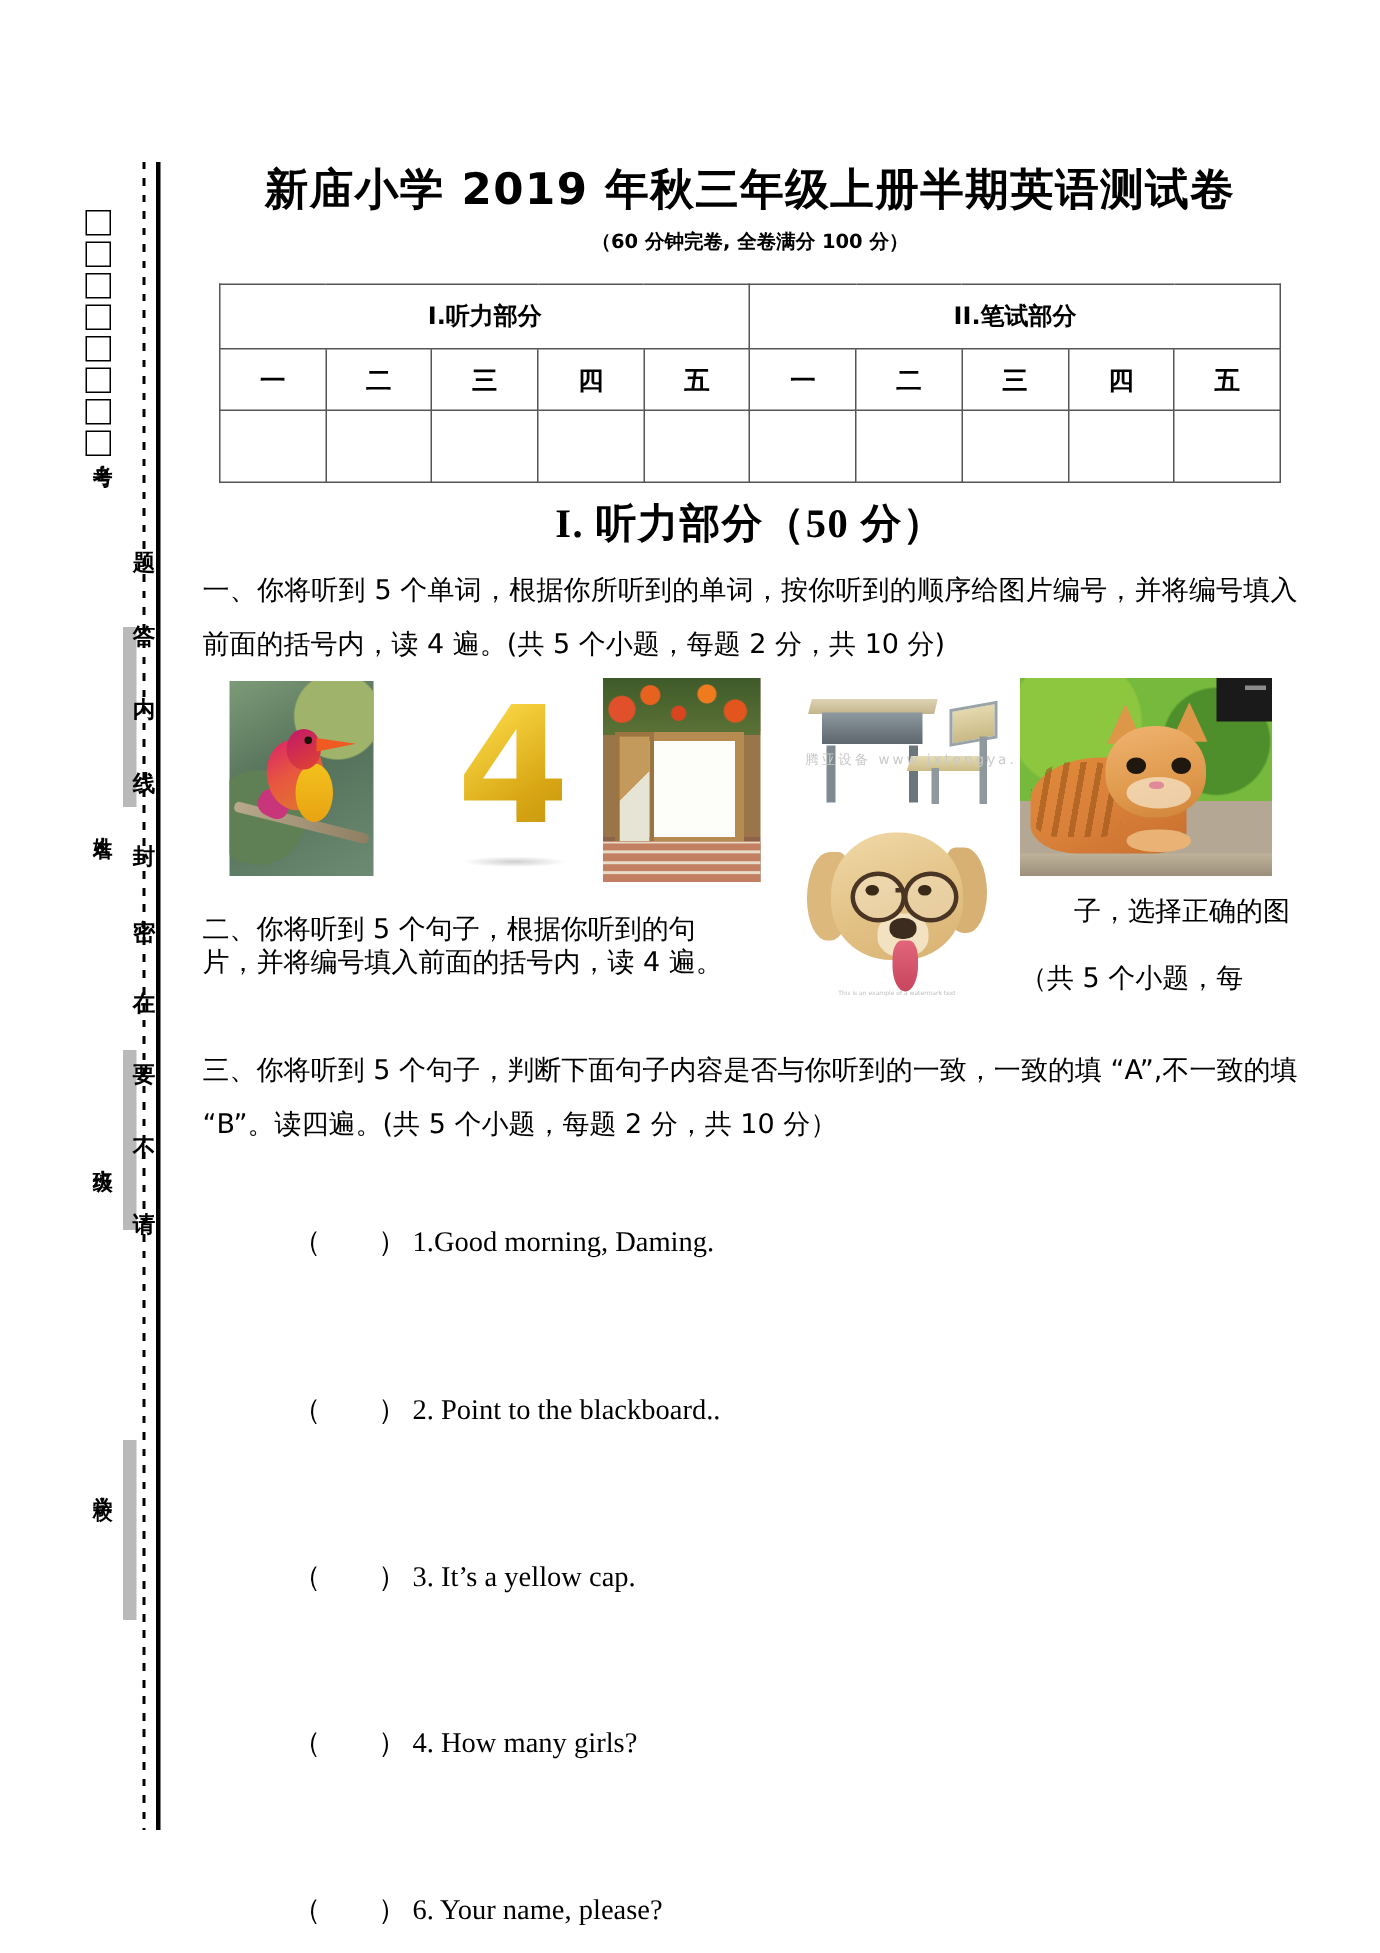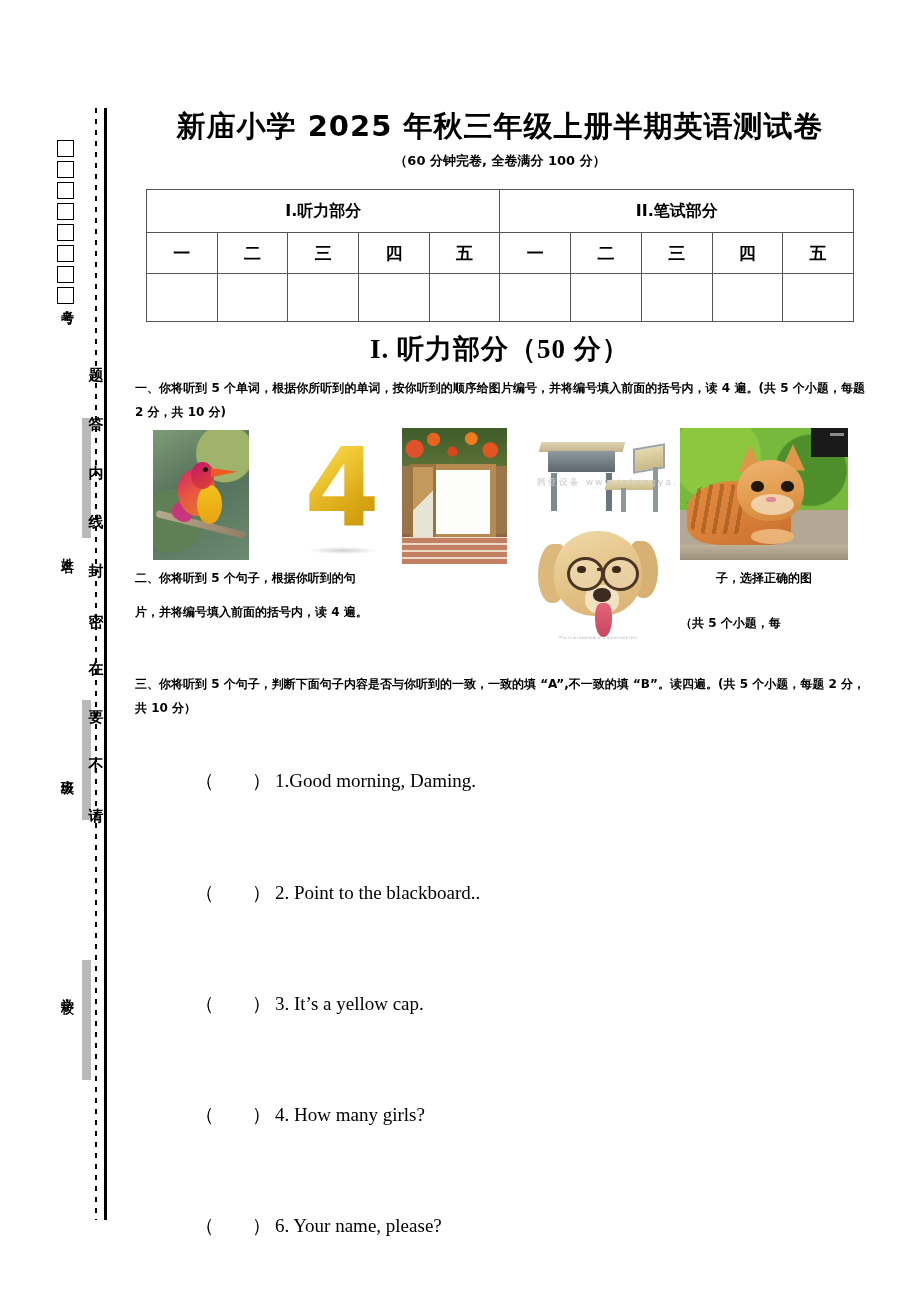--- a/index.html
+++ b/index.html
@@ -59,21 +59,21 @@
   table.score tr.nums td{height:38px;font-size:17px;font-weight:600;}
   table.score tr.blank td{height:45px;}
 
   .section-title{
     text-align:center;margin-top:9px;
     font-size:27px;font-weight:bold;letter-spacing:1px;
   }
 
   .q{
     font-family:"DejaVu Sans","Liberation Sans",sans-serif;
-    font-size:12px;font-weight:700;line-height:2.0;text-align:justify;
+    font-size:18px;font-weight:400;line-height:2.0;text-align:justify;
     margin-top:9px;
   }
   .q-wrap{overflow:hidden;}
 
   
   .pics{position:relative;height:0;}
   .pic{position:absolute;overflow:hidden;}
 
   
   .p-bird{left:18px;top:6px;width:96px;height:130px;
@@ -259,21 +259,21 @@
     <div class="vtext seal-chars" style="top:551px;">封</div>
     <div class="vtext seal-chars" style="top:600px;">密</div>
     <div class="vtext seal-chars" style="top:649px;">在</div>
     <div class="vtext seal-chars" style="top:698px;">要</div>
     <div class="vtext seal-chars" style="top:747px;">不</div>
     <div class="vtext seal-chars" style="top:796px;">请</div>
   </div>
 
   <div class="body">
 
-    <div class="doc-title">新庙小学 2025 年秋三年级上册半期英语测试卷</div>
+    <div class="doc-title">新庙小学 2019 年秋三年级上册半期英语测试卷</div>
     <div class="doc-subtitle">（60 分钟完卷, 全卷满分 100 分）</div>
 
     <table class="score">
       <tbody>
           <tr class="head">
         <td colspan="5">I.听力部分</td>
         <td colspan="5">II.笔试部分</td>
       </tr>
       <tr class="nums">
         <td>一</td>
@@ -368,21 +368,21 @@
         <div class="dog-eye-l"></div>
         <div class="dog-eye-r"></div>
         <div class="dog-nose"></div>
         <div class="dog-tongue"></div>
         <div class="dog-wm">This is an example of a watermark text</div>
       </div>
     </div>
 
     <div class="q-wrap" style="margin-top:142px;">
       <div class="q" style="margin-top:0;position:relative;height:100px;">
-        <div style="position:absolute;left:0;top:0;width:390px;">二、你将听到 5 个句子，根据你听到的句</div>
+        <div style="position:absolute;left:0;top:12px;width:390px;">二、你将听到 5 个句子，根据你听到的句</div>
         <div style="position:absolute;left:545px;top:0;width:190px;margin-left:36px;">子，选择正确的图</div>
         <div style="position:absolute;left:0;top:34px;width:400px;">片，并将编号填入前面的括号内，读 4 遍。</div>
         <div style="position:absolute;left:545px;top:45px;width:195px;">（共 5 个小题，每</div>
       </div>
     </div>
 
     <div class="q" style="margin-top:6px;">三、你将听到 5 个句子，判断下面句子内容是否与你听到的一致，一致的填 “A”,不一致的填 “B”。读四遍。(共 5 个小题，每题 2 分，共 10 分）</div>
 
     <div class="ans-list">
       <div class="ans-row">

